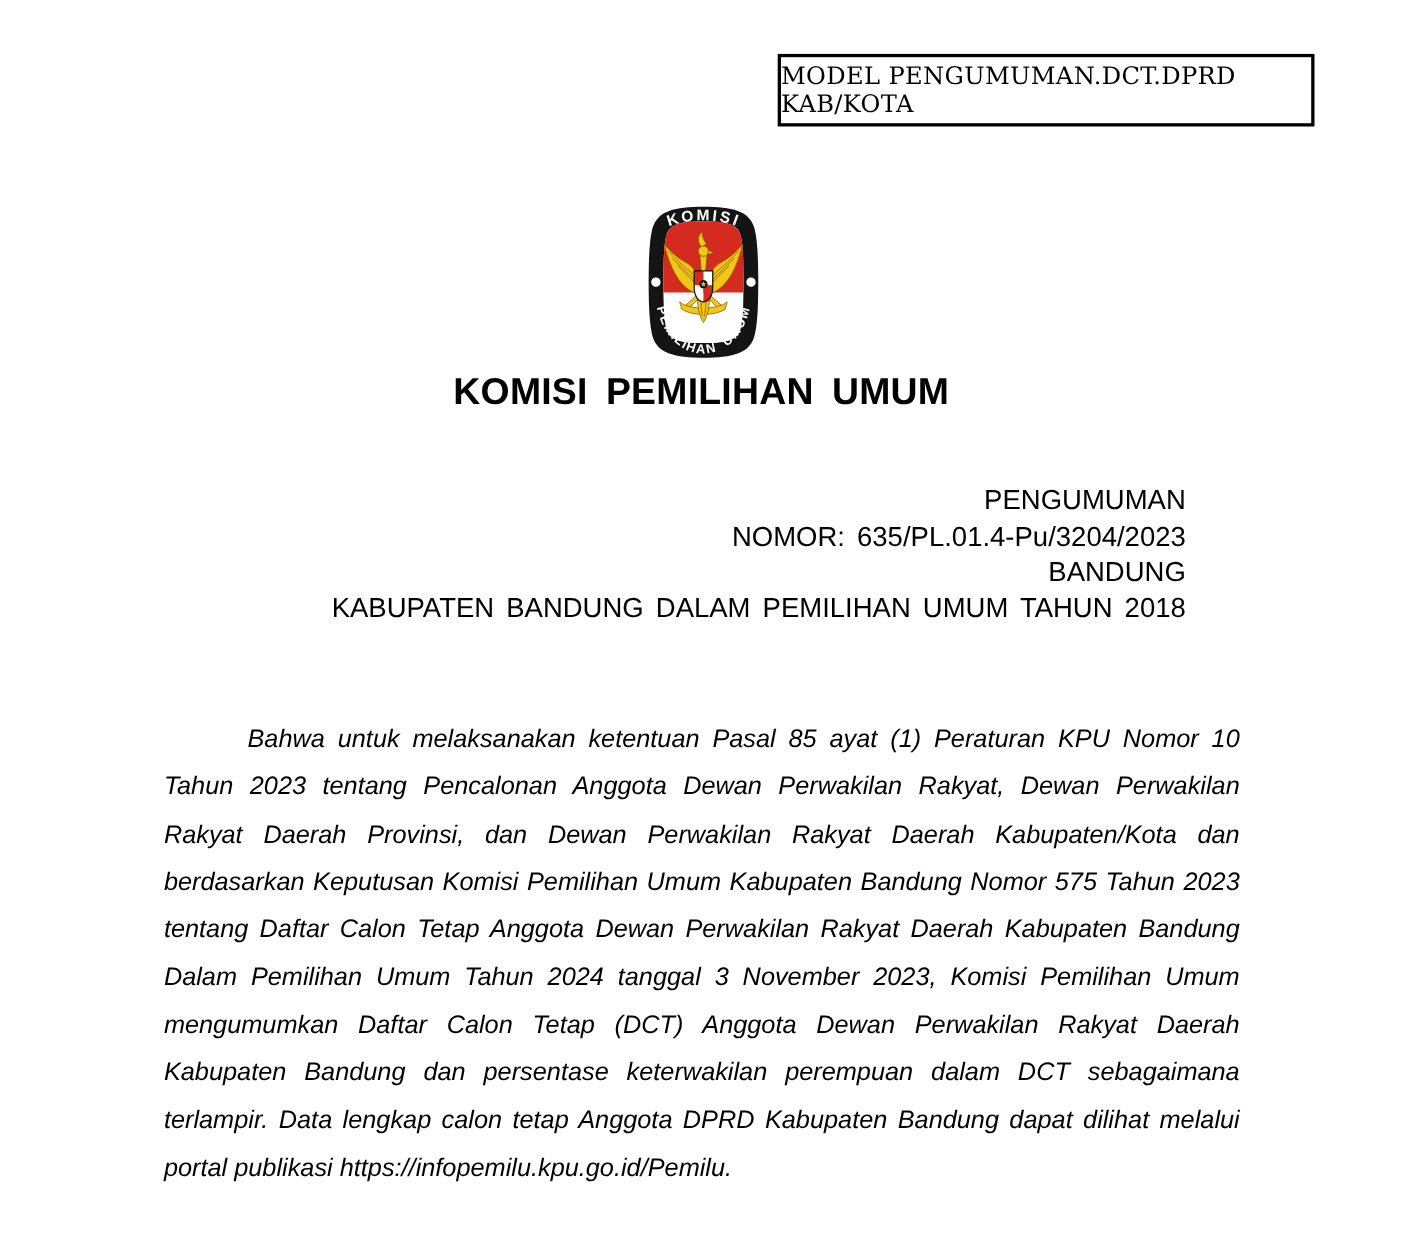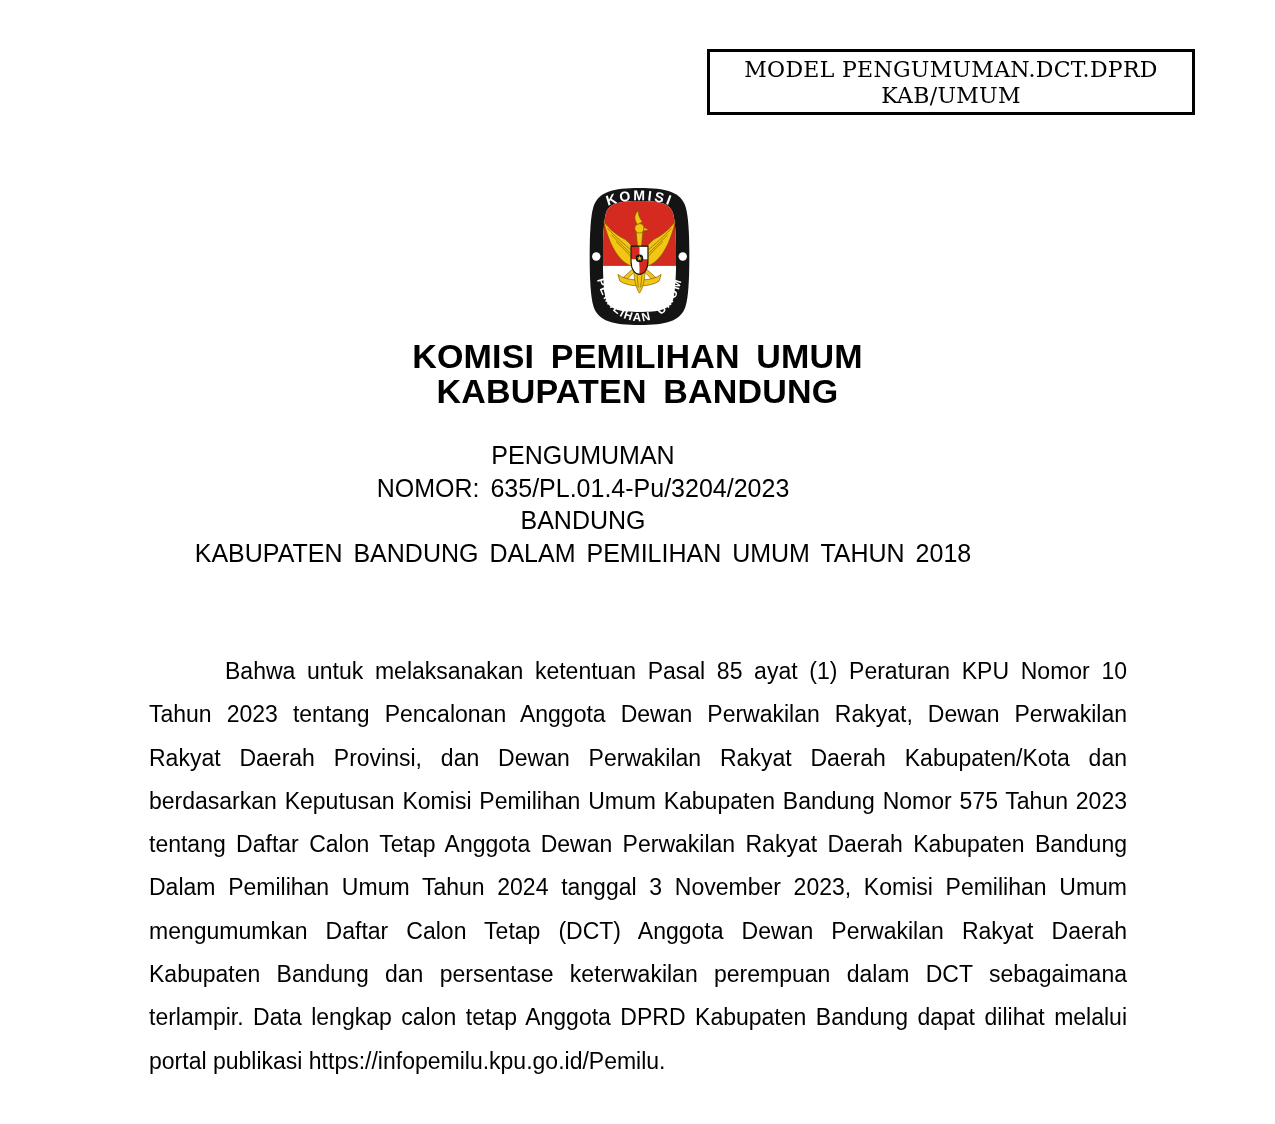--- a/index.html
+++ b/index.html
@@ -1,45 +1,45 @@
 <!DOCTYPE html>
 <html><head>
 <meta charset="utf-8">
 <style>
   html,body{margin:0;padding:0;}
   body{width:1275px;height:1124px;background:#ffffff;position:relative;
        font-family:"Liberation Sans",sans-serif;color:#000;}
   .page{position:absolute;inset:0;width:1275px;height:1124px;background:#fff;overflow:hidden;}
 
   .model-box{position:absolute;left:707px;top:49px;width:488px;height:66px;
-    border:3px solid #000;box-sizing:border-box;text-align:center;
+    border:3px solid #000;box-sizing:border-box;
     font-family:"DejaVu Serif","Liberation Serif",serif;font-size:22px;line-height:26px;
     padding-top:5px;letter-spacing:0.3px;background:#fff;}
 
   .logo{position:absolute;left:583px;top:186px;width:113px;height:141px;}
   .logo svg{display:block;width:113px;height:141px;}
   .logo text{font-family:"Liberation Sans",sans-serif;font-weight:bold;}
 
   .org-title{position:absolute;left:0;top:339px;width:1275px;text-align:center;
     font-weight:bold;font-size:34px;line-height:34.5px;word-spacing:7px;letter-spacing:0.2px;}
 
-  .title-block{position:absolute;left:0;top:439px;width:1078px;text-align:center;
-    font-size:25px;line-height:32.5px;word-spacing:4px;padding-left:44px;}
+  .title-block{position:absolute;left:0;top:439px;width:1078px;text-align:right;
+    font-size:25px;line-height:32.5px;word-spacing:4px;}
 
   .body-par{position:absolute;left:149px;top:650px;width:978px;margin:0;
-    font-size:23px;line-height:43.3px;text-align:justify;text-indent:76px;}
+    font-size:23px;line-height:43.3px;text-align:justify;text-indent:76px;font-style:italic;}
 </style>
 </head>
 <body>
 
 <div class="page">
 
   <div class="model-box">
     <div>MODEL PENGUMUMAN.DCT.DPRD</div>
-    <div>KAB/UMUM</div>
+    <div>KAB/KOTA</div>
   </div>
 
   <div class="logo">
     <svg viewBox="0 0 120 150">
       <defs>
         <path id="arcTop" d="M 16,28 C 34,11 86,11 104,28" fill="none"></path>
         <path id="arcBottom" d="M 12,80 C 15,117 30,143 60,144 C 90,143 105,117 108,80" fill="none"></path>
         <clipPath id="fieldClip">
           <path d="M60,16 C80,16 93,18 96,30 C98,38 99,55 99,75 C99,95 98,112 96,120 C93,132 80,134 60,134 C40,134 27,132 24,120 C22,112 21,95 21,75 C21,55 22,38 24,30 C27,18 40,16 60,16 Z"></path>
         </clipPath>
@@ -94,21 +94,20 @@
         <textPath href="#arcTop" xlink:href="#arcTop" startOffset="50%">KOMISI</textPath>
       </text>
       <text font-size="12.5" letter-spacing="1.5" word-spacing="5" fill="#ffffff" text-anchor="middle">
         <textPath href="#arcBottom" xlink:href="#arcBottom" startOffset="50%">PEMILIHAN UMUM</textPath>
       </text>
     </svg>
   </div>
 
   <div class="org-title">
     <div>KOMISI PEMILIHAN UMUM</div>
-    <div>KABUPATEN BANDUNG</div>
   </div>
 
   <div class="title-block">
     <div>PENGUMUMAN</div>
     <div>NOMOR: 635/PL.01.4-Pu/3204/2023</div>
     <div>BANDUNG</div>
     <div>KABUPATEN BANDUNG DALAM PEMILIHAN UMUM TAHUN 2018</div>
   </div>
 
   <p class="body-par"><span>Bahwa untuk melaksanakan ketentuan Pasal 85 ayat (1) Peraturan KPU Nomor 10 Tahun 2023 tentang Pencalonan Anggota Dewan Perwakilan Rakyat, Dewan Perwakilan Rakyat Daerah Provinsi, dan Dewan Perwakilan Rakyat Daerah Kabupaten/Kota dan berdasarkan Keputusan Komisi Pemilihan Umum Kabupaten Bandung Nomor 575 Tahun 2023 tentang Daftar Calon Tetap Anggota Dewan Perwakilan Rakyat Daerah Kabupaten Bandung Dalam Pemilihan Umum Tahun 2024 tanggal 3 November 2023, Komisi Pemilihan Umum mengumumkan Daftar Calon Tetap (DCT) Anggota Dewan Perwakilan Rakyat Daerah Kabupaten Bandung dan persentase keterwakilan perempuan dalam DCT sebagaimana terlampir. Data lengkap calon tetap Anggota DPRD Kabupaten Bandung dapat dilihat melalui portal publikasi</span> <span>https://infopemilu.kpu.go.id/Pemilu.</span></p>

